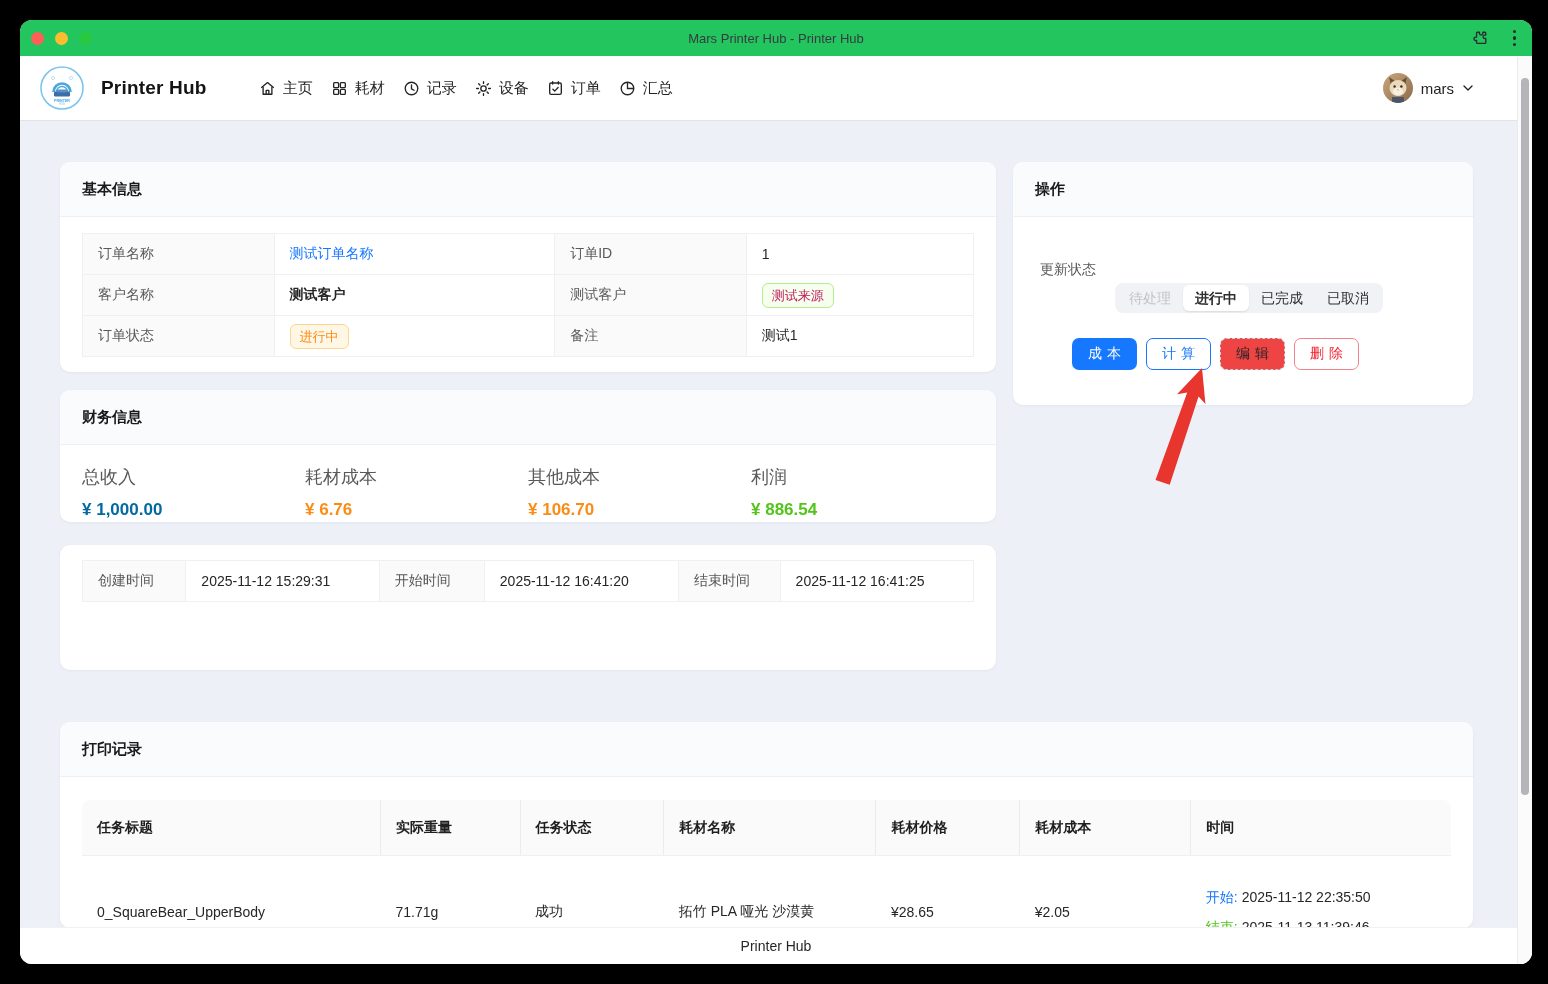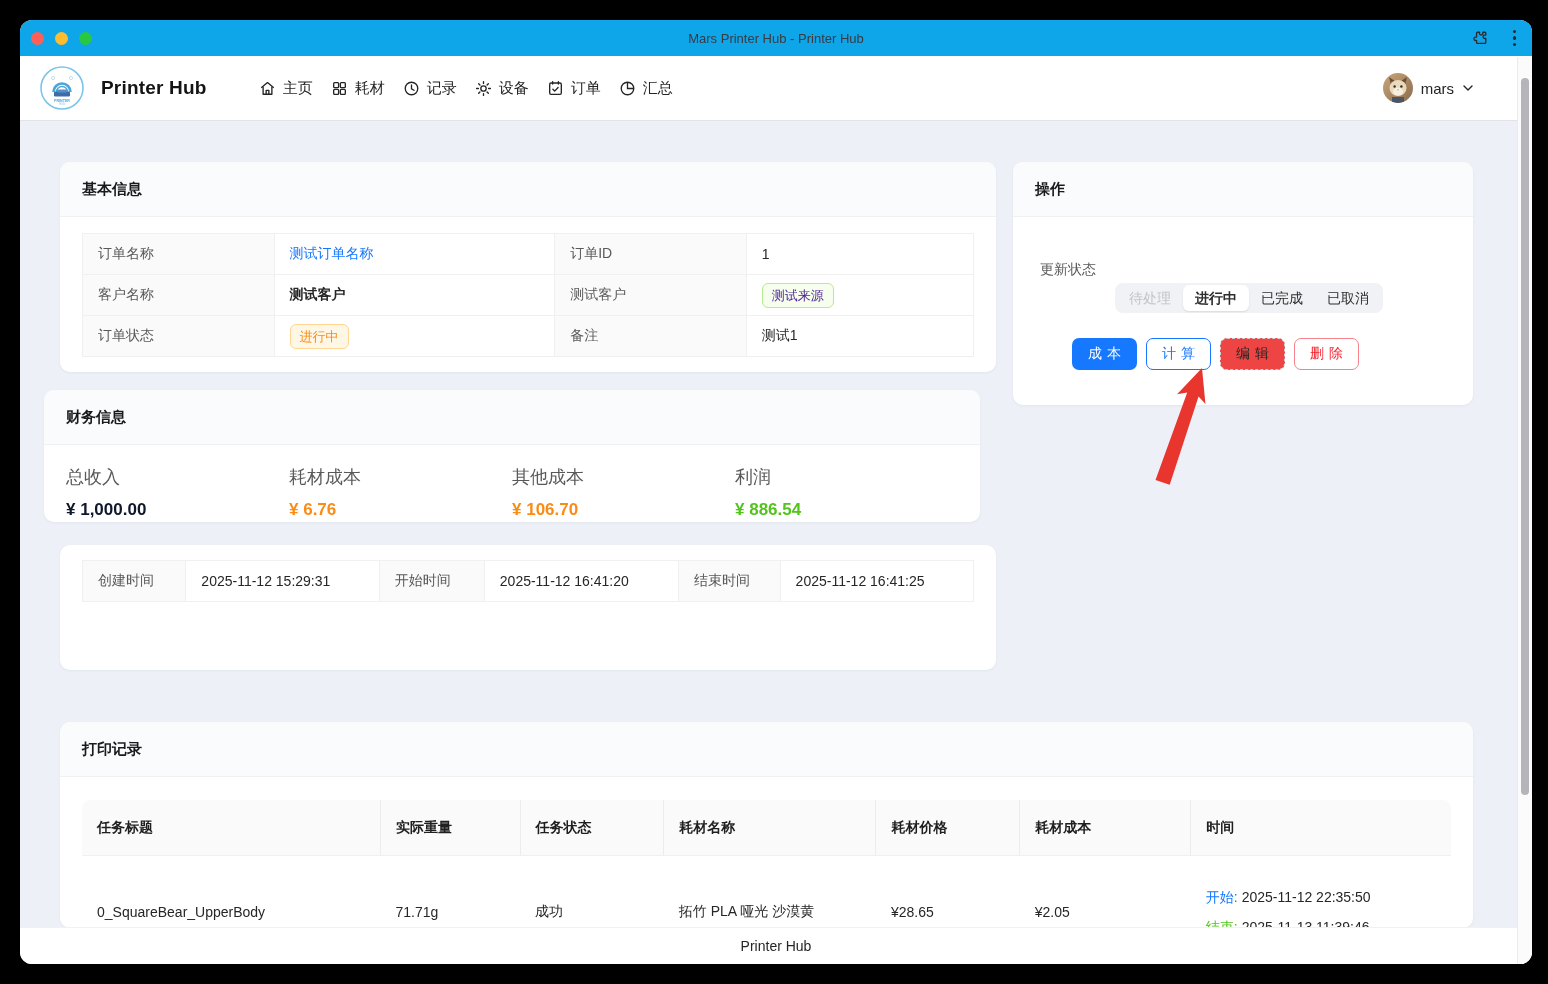--- a/index.html
+++ b/index.html
@@ -7,21 +7,21 @@
     width:1548px;height:984px;background:#000;position:relative;overflow:hidden;
     font-family:"Liberation Sans","DejaVu Sans",sans-serif;
     -webkit-font-smoothing:antialiased;
   }
   .window{
     position:absolute;left:20px;top:20px;width:1512px;height:944px;
     background:#fff;border-radius:12px;overflow:hidden;
   }
   
   .titlebar{
-    position:absolute;left:0;top:0;right:0;height:36px;background:#0ea5e9;
+    position:absolute;left:0;top:0;right:0;height:36px;background:#22c55e;
     border-bottom:1px solid #e4e4e8;display:flex;align-items:center;
   }
   .traffic{display:flex;gap:11px;padding-left:11px;z-index:2;}
   .light{width:13px;height:13px;border-radius:50%;}
   .light.red{background:#ff5f57;}
   .light.yellow{background:#febc2e;}
   .light.green{background:#28c840;}
   .tb-title{
     position:absolute;left:0;right:0;text-align:center;font-size:13px;color:#3a3a40;
   }
@@ -51,32 +51,32 @@
     position:absolute;background:#fff;border-radius:10px;
     box-shadow:0 1px 3px rgba(20,30,60,.05);
   }
   .card-head{
     height:55px;display:flex;align-items:center;padding:0 22px;box-sizing:border-box;
     background:#fafbfd;border-bottom:1px solid #eef0f3;border-radius:10px 10px 0 0;
   }
   .card-title{font-size:15px;font-weight:700;color:#1a1a1a;}
   .card-basic{left:40px;top:42px;width:936px;height:210px;}
   .card-ops{left:993px;top:42px;width:460px;height:243px;}
-  .card-finance{left:24px;top:270px;width:936px;height:132px;}
+  .card-finance{left:40px;top:270px;width:936px;height:132px;}
   .card-time{left:40px;top:425px;width:936px;height:125px;}
   .card-records{left:40px;top:602px;width:1413px;height:206px;overflow:hidden;}
   
   .info-body{padding:16px 22px;}
   table.info{width:100%;border-collapse:collapse;table-layout:fixed;font-size:14px;}
   table.info td{border:1px solid #f0f0f0;height:40px;padding:0 15px;color:#262626;}
   table.info td.lbl{background:#fafafa;color:#595959;}
   .link{color:#1677ff;font-weight:500;cursor:pointer;}
   .bold{font-weight:700;}
   .badge{display:inline-block;padding:2px 9px;border-radius:6px;font-size:13px;line-height:19px;}
-  .badge-green{color:#4c1d95;background:#f6ffed;border:1px solid #b7eb8f;}
+  .badge-green{color:#be185d;background:#f6ffed;border:1px solid #b7eb8f;}
   .badge-orange{color:#fa8c16;background:#fff7e6;border:1px solid #ffd591;}
   
   .ops-body{position:relative;height:188px;}
   .ops-update{position:absolute;left:27px;top:44px;font-size:14px;color:#595959;}
   .segmented{
     position:absolute;left:102px;top:66px;display:flex;align-items:center;
     background:#f1f2f5;border-radius:8px;padding:2px;height:30px;box-sizing:border-box;
   }
   .seg-item{padding:0 12px;height:26px;line-height:26px;font-size:14px;color:#2e2e2e;border-radius:6px;cursor:pointer;white-space:nowrap;}
   .seg-item.disabled{color:#c3c3c8;}
@@ -88,21 +88,21 @@
   }
   .btn-primary{background:#1677ff;color:#fff;border:none;}
   .btn-calc{background:#fff;color:#1677ff;border:1px solid #1677ff;}
   .btn-edit{background:#ef4444;color:#262626;border:1px dashed #cfcfcf;}
   .btn-del{background:#fff;color:#f5222d;border:1px solid #f5828a;}
   
   .fin-body{display:flex;padding:20px 22px 0 22px;}
   .fin-item{flex:1;}
   .fin-label{font-size:18px;color:#595959;margin-bottom:11px;}
   .fin-value{font-size:17px;font-weight:700;}
-  .v-blue{color:#0f172a;}
+  .v-blue{color:#0369a1;}
   .v-orange{color:#fa8c16;}
   .v-green{color:#52c41a;}
   
   .rec-table{width:calc(100% - 44px);margin:0 22px;border-collapse:collapse;table-layout:fixed;font-size:14px;}
   .rec-table thead td{
     height:55px;background:#fafafa;font-weight:700;color:#1f1f1f;padding:0 15px;
     border-bottom:1px solid #f0f0f0;border-left:1px solid #ececec;
   }
   .rec-table thead td:first-child{border-left:none;border-radius:8px 0 0 0;}
   .rec-table thead td:last-child{border-radius:0 8px 0 0;}

